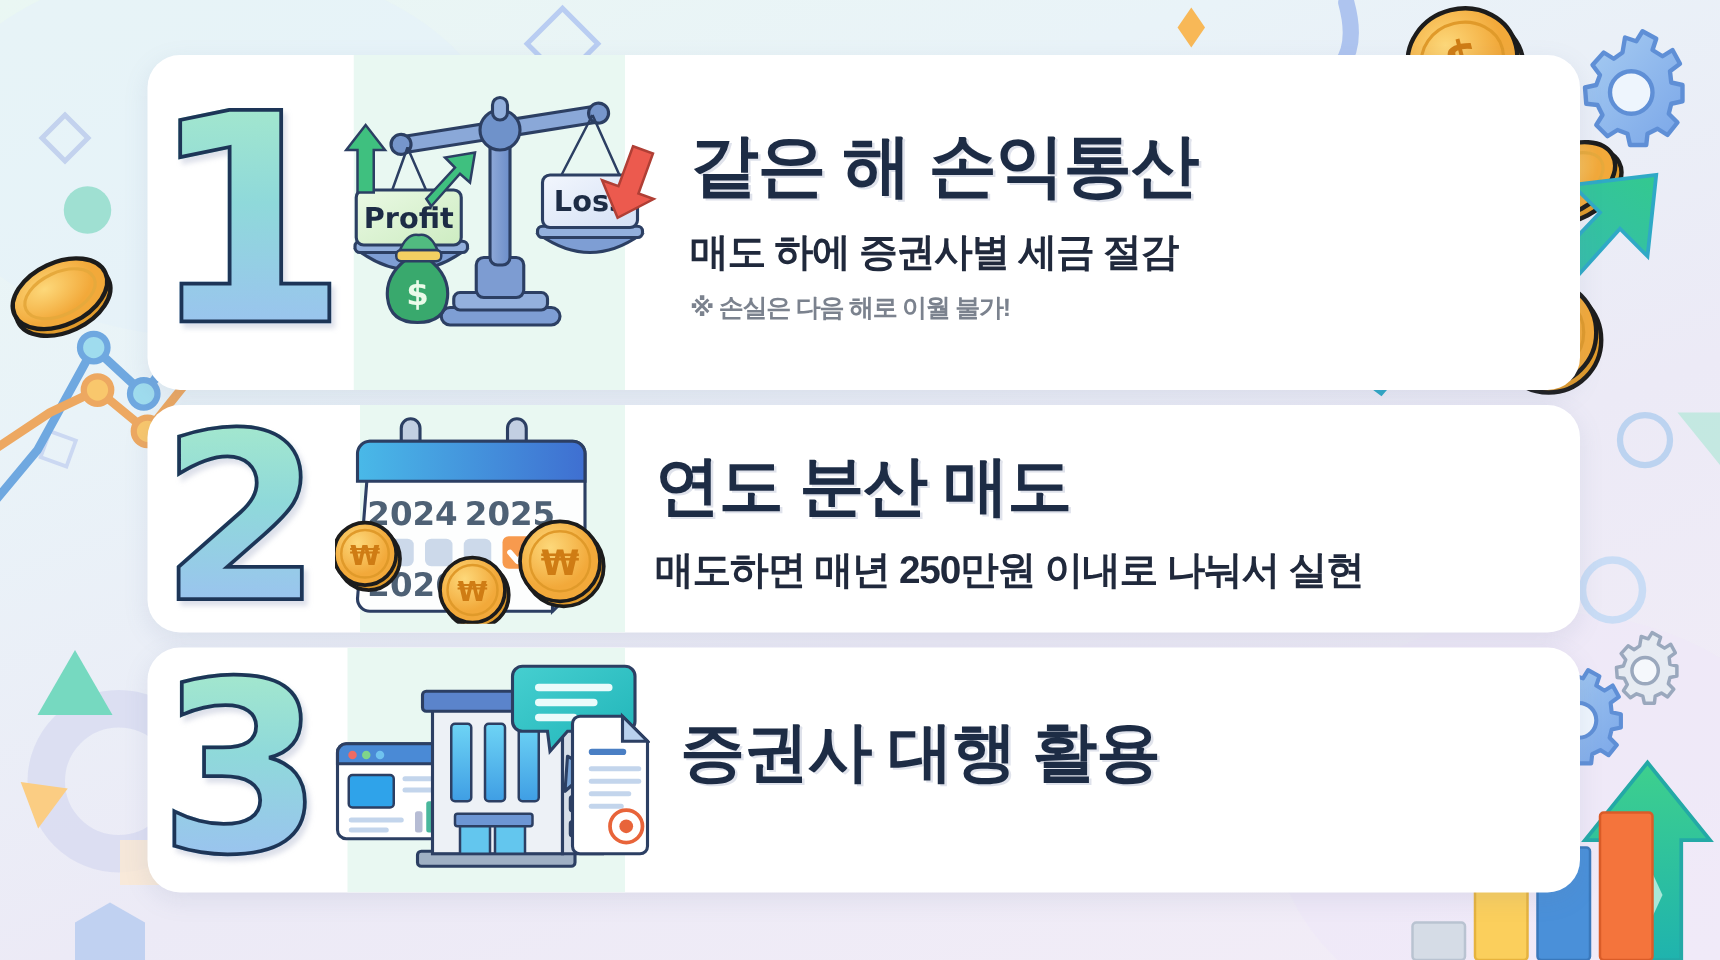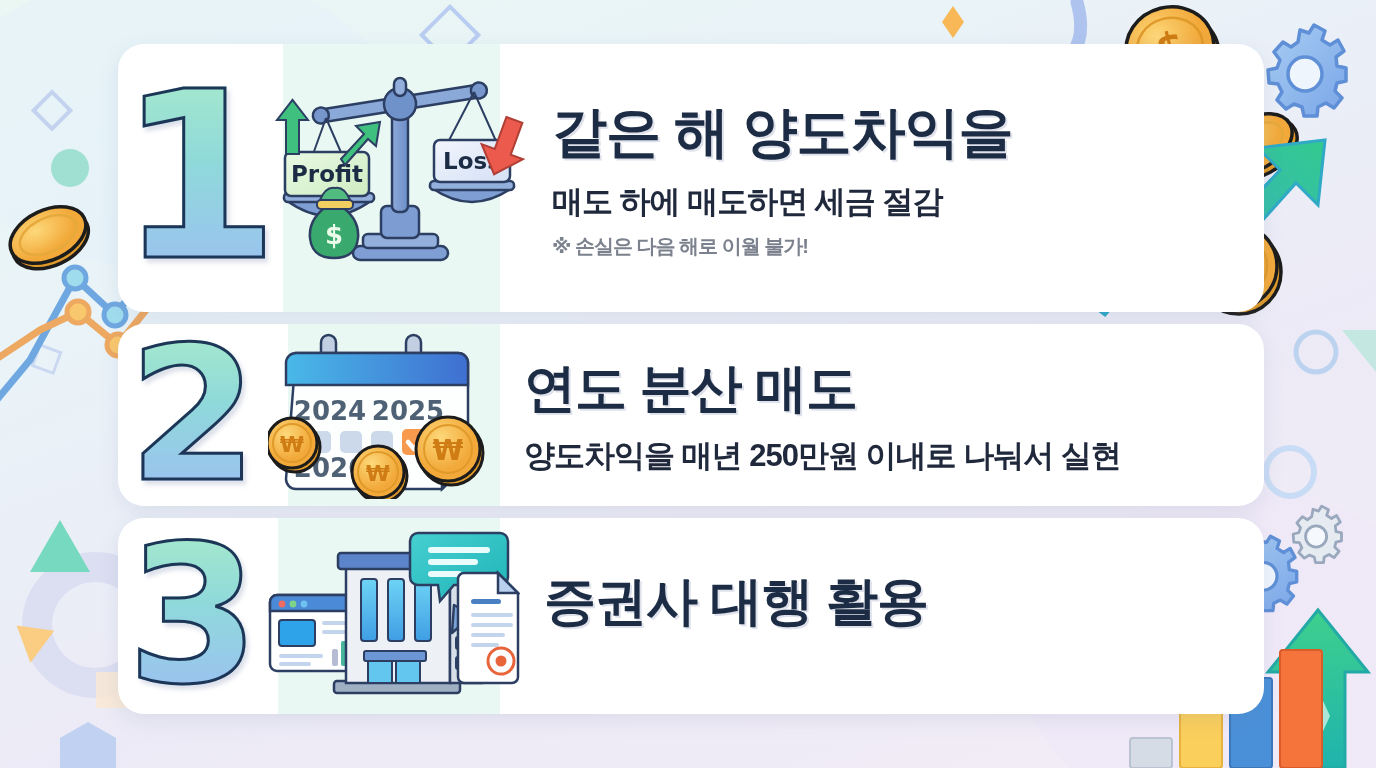--- a/index.html
+++ b/index.html
@@ -264,22 +264,22 @@
         <path d="M164,132 Q204,160 244,132 Z" fill="#7e9ed4" stroke="#2c3f63" stroke-width="2.5"></path>
         <rect x="162" y="125" width="84" height="9" rx="4" fill="#93b0dd" stroke="#2c3f63" stroke-width="2.5"></rect>
         <rect x="166" y="84" width="76" height="42" rx="6" fill="url(#lossG)" stroke="#2c3f63" stroke-width="2.5"></rect>
         <text x="204" y="113" font-size="23" font-weight="700" fill="#1d2c45" text-anchor="middle" font-family="DejaVu Sans, sans-serif">Loss</text>
 
         <path d="M228,62 L245,62 L245,96 L258,96 L236,120 L214,96 L228,96 Z" fill="#ec5a4e" stroke="#b03f35" stroke-width="2" transform="rotate(20 236,91)"></path>
       </svg>
     </div>
 
     <div class="copy">
-      <div class="title">같은 해 양도차익을</div>
-      <div class="sub">매도 하에 매도하면 세금 절감</div>
+      <div class="title">같은 해 손익통산</div>
+      <div class="sub">매도 하에 증권사별 세금 절감</div>
       <div class="note">※ 손실은 다음 해로 이월 불가!</div>
     </div>
   </div>
 
   <div class="card c2">
     <div class="tint"></div>
     <div class="numeral">2</div>
 
     <div class="art">
       <svg width="232" height="172" viewBox="0 0 232 172">
@@ -327,21 +327,21 @@
           <circle cx="3" cy="4" r="32" fill="#e09a2a" stroke="#1c1c1c" stroke-width="3"></circle>
           <circle cx="0" cy="0" r="32" fill="url(#coinG2)" stroke="#1c1c1c" stroke-width="3"></circle>
           <circle cx="0" cy="0" r="24" fill="none" stroke="#e09a2a" stroke-width="2"></circle>
           <text x="0" y="11" font-size="28" font-weight="700" fill="#cf7c14" text-anchor="middle" font-family="DejaVu Sans, sans-serif">₩</text>
         </g>
       </svg>
     </div>
 
     <div class="copy">
       <div class="title">연도 분산 매도</div>
-      <div class="sub">양도차익을 매년 250만원 이내로 나눠서 실현</div>
+      <div class="sub">매도하면 매년 250만원 이내로 나눠서 실현</div>
     </div>
   </div>
 
   <div class="card c3">
     <div class="tint"></div>
     <div class="numeral">3</div>
 
     <div class="art">
       <svg width="252" height="186" viewBox="0 0 252 186">
         <defs>

